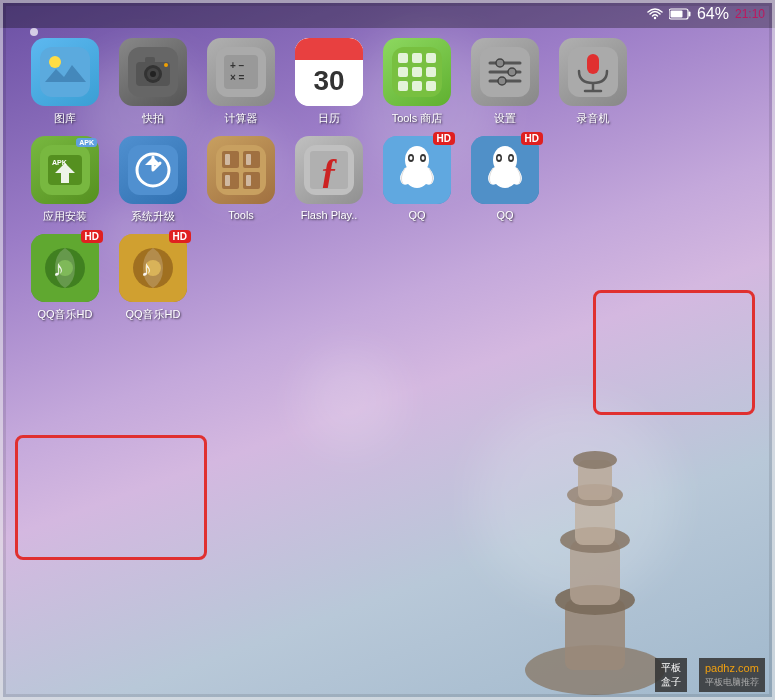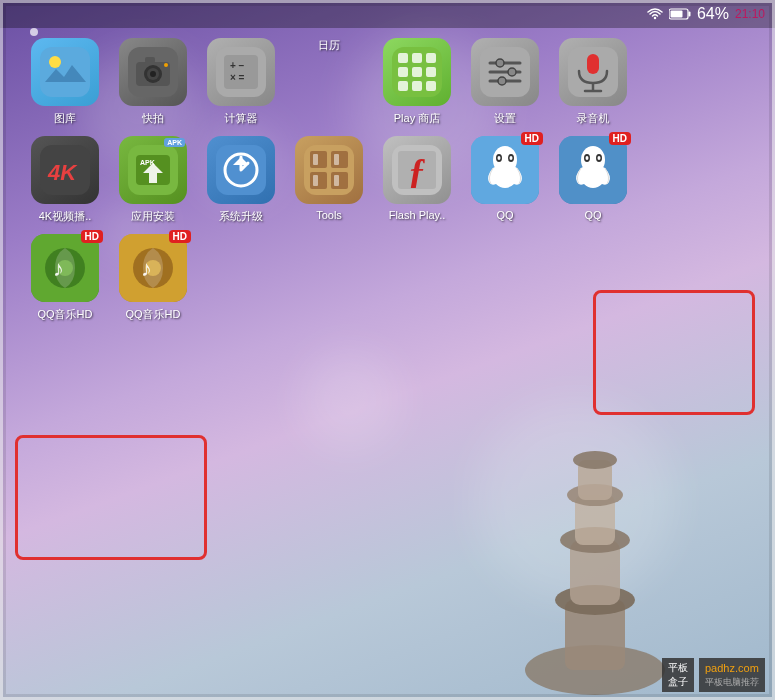--- a/index.html
+++ b/index.html
@@ -93,21 +93,21 @@
       pointer-events: none;
       z-index: 15;
     }
     
     .watermark {
       position: absolute;
       bottom: 8px;
       right: 10px;
       display: flex;
       align-items: center;
-      gap: 5px;
+      gap: 12px;
       z-index: 10;
     }
     .watermark-left {
       background: rgba(50,50,50,0.85);
       color: white;
       font-size: 10px;
       padding: 3px 6px;
       text-align: center;
       line-height: 1.4;
     }
@@ -261,40 +261,49 @@
           <rect width="50" height="50" rx="12" fill="#aaa"></rect>
           <rect x="8" y="8" width="34" height="34" rx="4" fill="#999"></rect>
           <text x="14" y="22" font-size="10" font-weight="bold" fill="#333">+  –</text>
           <text x="14" y="34" font-size="10" font-weight="bold" fill="#333">×  =</text>
         </svg>
       </div>
       <span class="app-label">计算器</span>
     </div>
 
     <div class="app-item">
+      <div class="app-icon" style="background:white;border-radius:14px;overflow:hidden;padding:0;">
+        <svg width="68" height="68" viewBox="0 0 68 68">
+          <rect width="68" height="68" rx="14" fill="white"></rect>
+          <rect x="0" y="0" width="68" height="22" rx="14" fill="#e84040"></rect>
+          <rect x="0" y="10" width="68" height="12" fill="#e84040"></rect>
+          <text x="34" y="17" font-size="11" font-weight="bold" fill="white" text-anchor="middle"></text>
+          <text x="34" y="52" font-size="28" font-weight="bold" fill="#333" text-anchor="middle">30</text>
+        </svg>
+      </div>
       <span class="app-label">日历</span>
     </div>
 
 
     <div class="app-item">
       <div class="app-icon icon-playstore">
         <svg width="50" height="50" viewBox="0 0 50 50">
           <rect width="50" height="50" rx="12" fill="#78c040"></rect>
           <rect x="6" y="6" width="10" height="10" rx="2" fill="white" opacity="0.8"></rect>
           <rect x="20" y="6" width="10" height="10" rx="2" fill="white" opacity="0.8"></rect>
           <rect x="34" y="6" width="10" height="10" rx="2" fill="white" opacity="0.8"></rect>
           <rect x="6" y="20" width="10" height="10" rx="2" fill="white" opacity="0.8"></rect>
           <rect x="20" y="20" width="10" height="10" rx="2" fill="white" opacity="0.8"></rect>
           <rect x="34" y="20" width="10" height="10" rx="2" fill="white" opacity="0.8"></rect>
           <rect x="6" y="34" width="10" height="10" rx="2" fill="white" opacity="0.8"></rect>
           <rect x="20" y="34" width="10" height="10" rx="2" fill="white" opacity="0.8"></rect>
           <rect x="34" y="34" width="10" height="10" rx="2" fill="white" opacity="0.8"></rect>
         </svg>
       </div>
-      <span class="app-label">Play 商店</span>
+      <span class="app-label">Tools 商店</span>
     </div>
 
     <div class="app-item">
       <div class="app-icon icon-settings">
         <svg width="50" height="50" viewBox="0 0 50 50">
           <rect width="50" height="50" rx="12" fill="#aaa"></rect>
           <line x1="10" y1="16" x2="40" y2="16" stroke="#555" stroke-width="3" stroke-linecap="round"></line>
           <line x1="10" y1="25" x2="40" y2="25" stroke="#555" stroke-width="3" stroke-linecap="round"></line>
           <line x1="10" y1="34" x2="40" y2="34" stroke="#555" stroke-width="3" stroke-linecap="round"></line>
           <circle cx="20" cy="16" r="4" fill="#888" stroke="#444" stroke-width="1.5"></circle>
@@ -314,29 +323,20 @@
           <line x1="25" y1="36" x2="25" y2="44" stroke="#555" stroke-width="2.5"></line>
           <line x1="17" y1="44" x2="33" y2="44" stroke="#555" stroke-width="2.5" stroke-linecap="round"></line>
         </svg>
       </div>
       <span class="app-label">录音机</span>
     </div>
   </div>
 
   <div class="grid-row">
 
-    <div class="app-item">
-      <div class="app-icon icon-4k">
-        <svg width="50" height="50" viewBox="0 0 50 50">
-          <rect width="50" height="50" rx="12" fill="#444"></rect>
-          <text x="8" y="35" font-size="22" font-weight="900" fill="#e84040" font-style="italic" font-family="Arial Black, sans-serif">4K</text>
-        </svg>
-      </div>
-      <span class="app-label">4K视频播..</span>
-    </div>
 
     <div class="app-item">
       <div class="app-icon icon-apk" style="position:relative;">
         <svg width="50" height="50" viewBox="0 0 50 50">
           <rect width="50" height="50" rx="12" fill="#78b840"></rect>
           <rect x="8" y="10" width="34" height="30" rx="4" fill="#559020"></rect>
           <path d="M20 10 L20 5 L30 5 L30 10Z" fill="#78b840"></path>
           <text x="12" y="20" font-size="7" font-weight="bold" fill="white">APK</text>
           <path d="M15 28 L25 18 L35 28 L29 28 L29 38 L21 38 L21 28Z" fill="white" opacity="0.9"></path>
         </svg>

